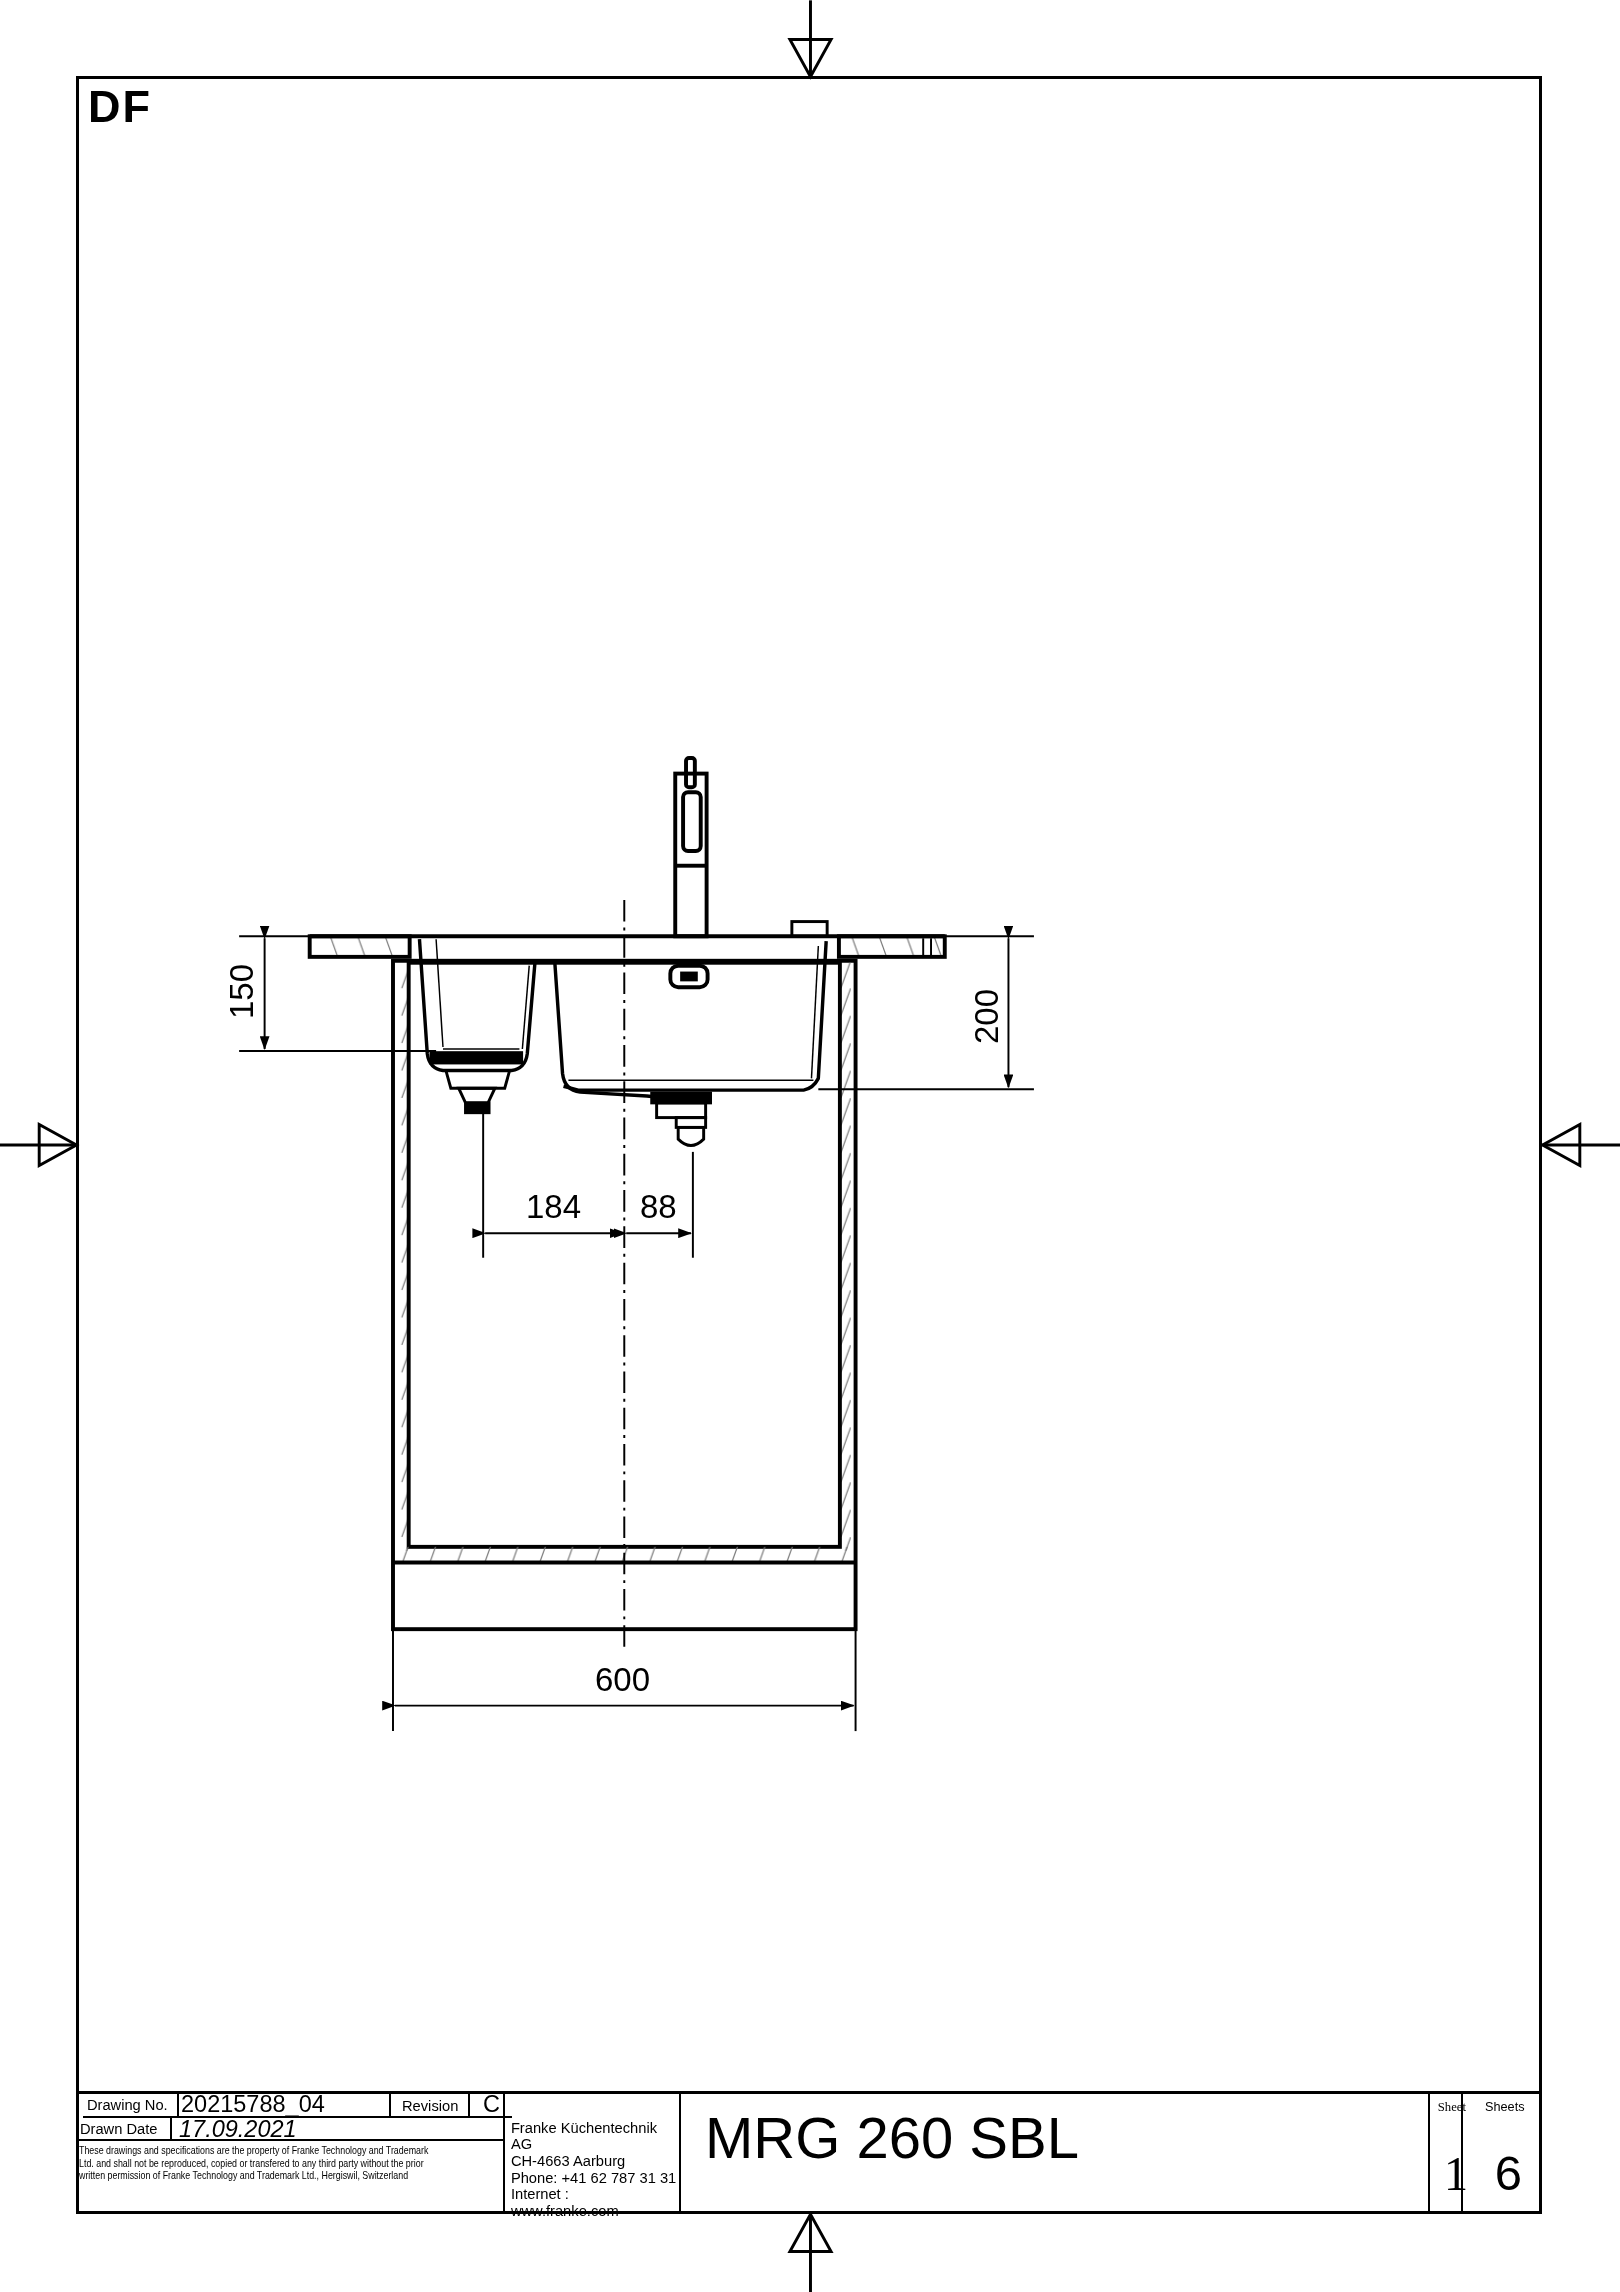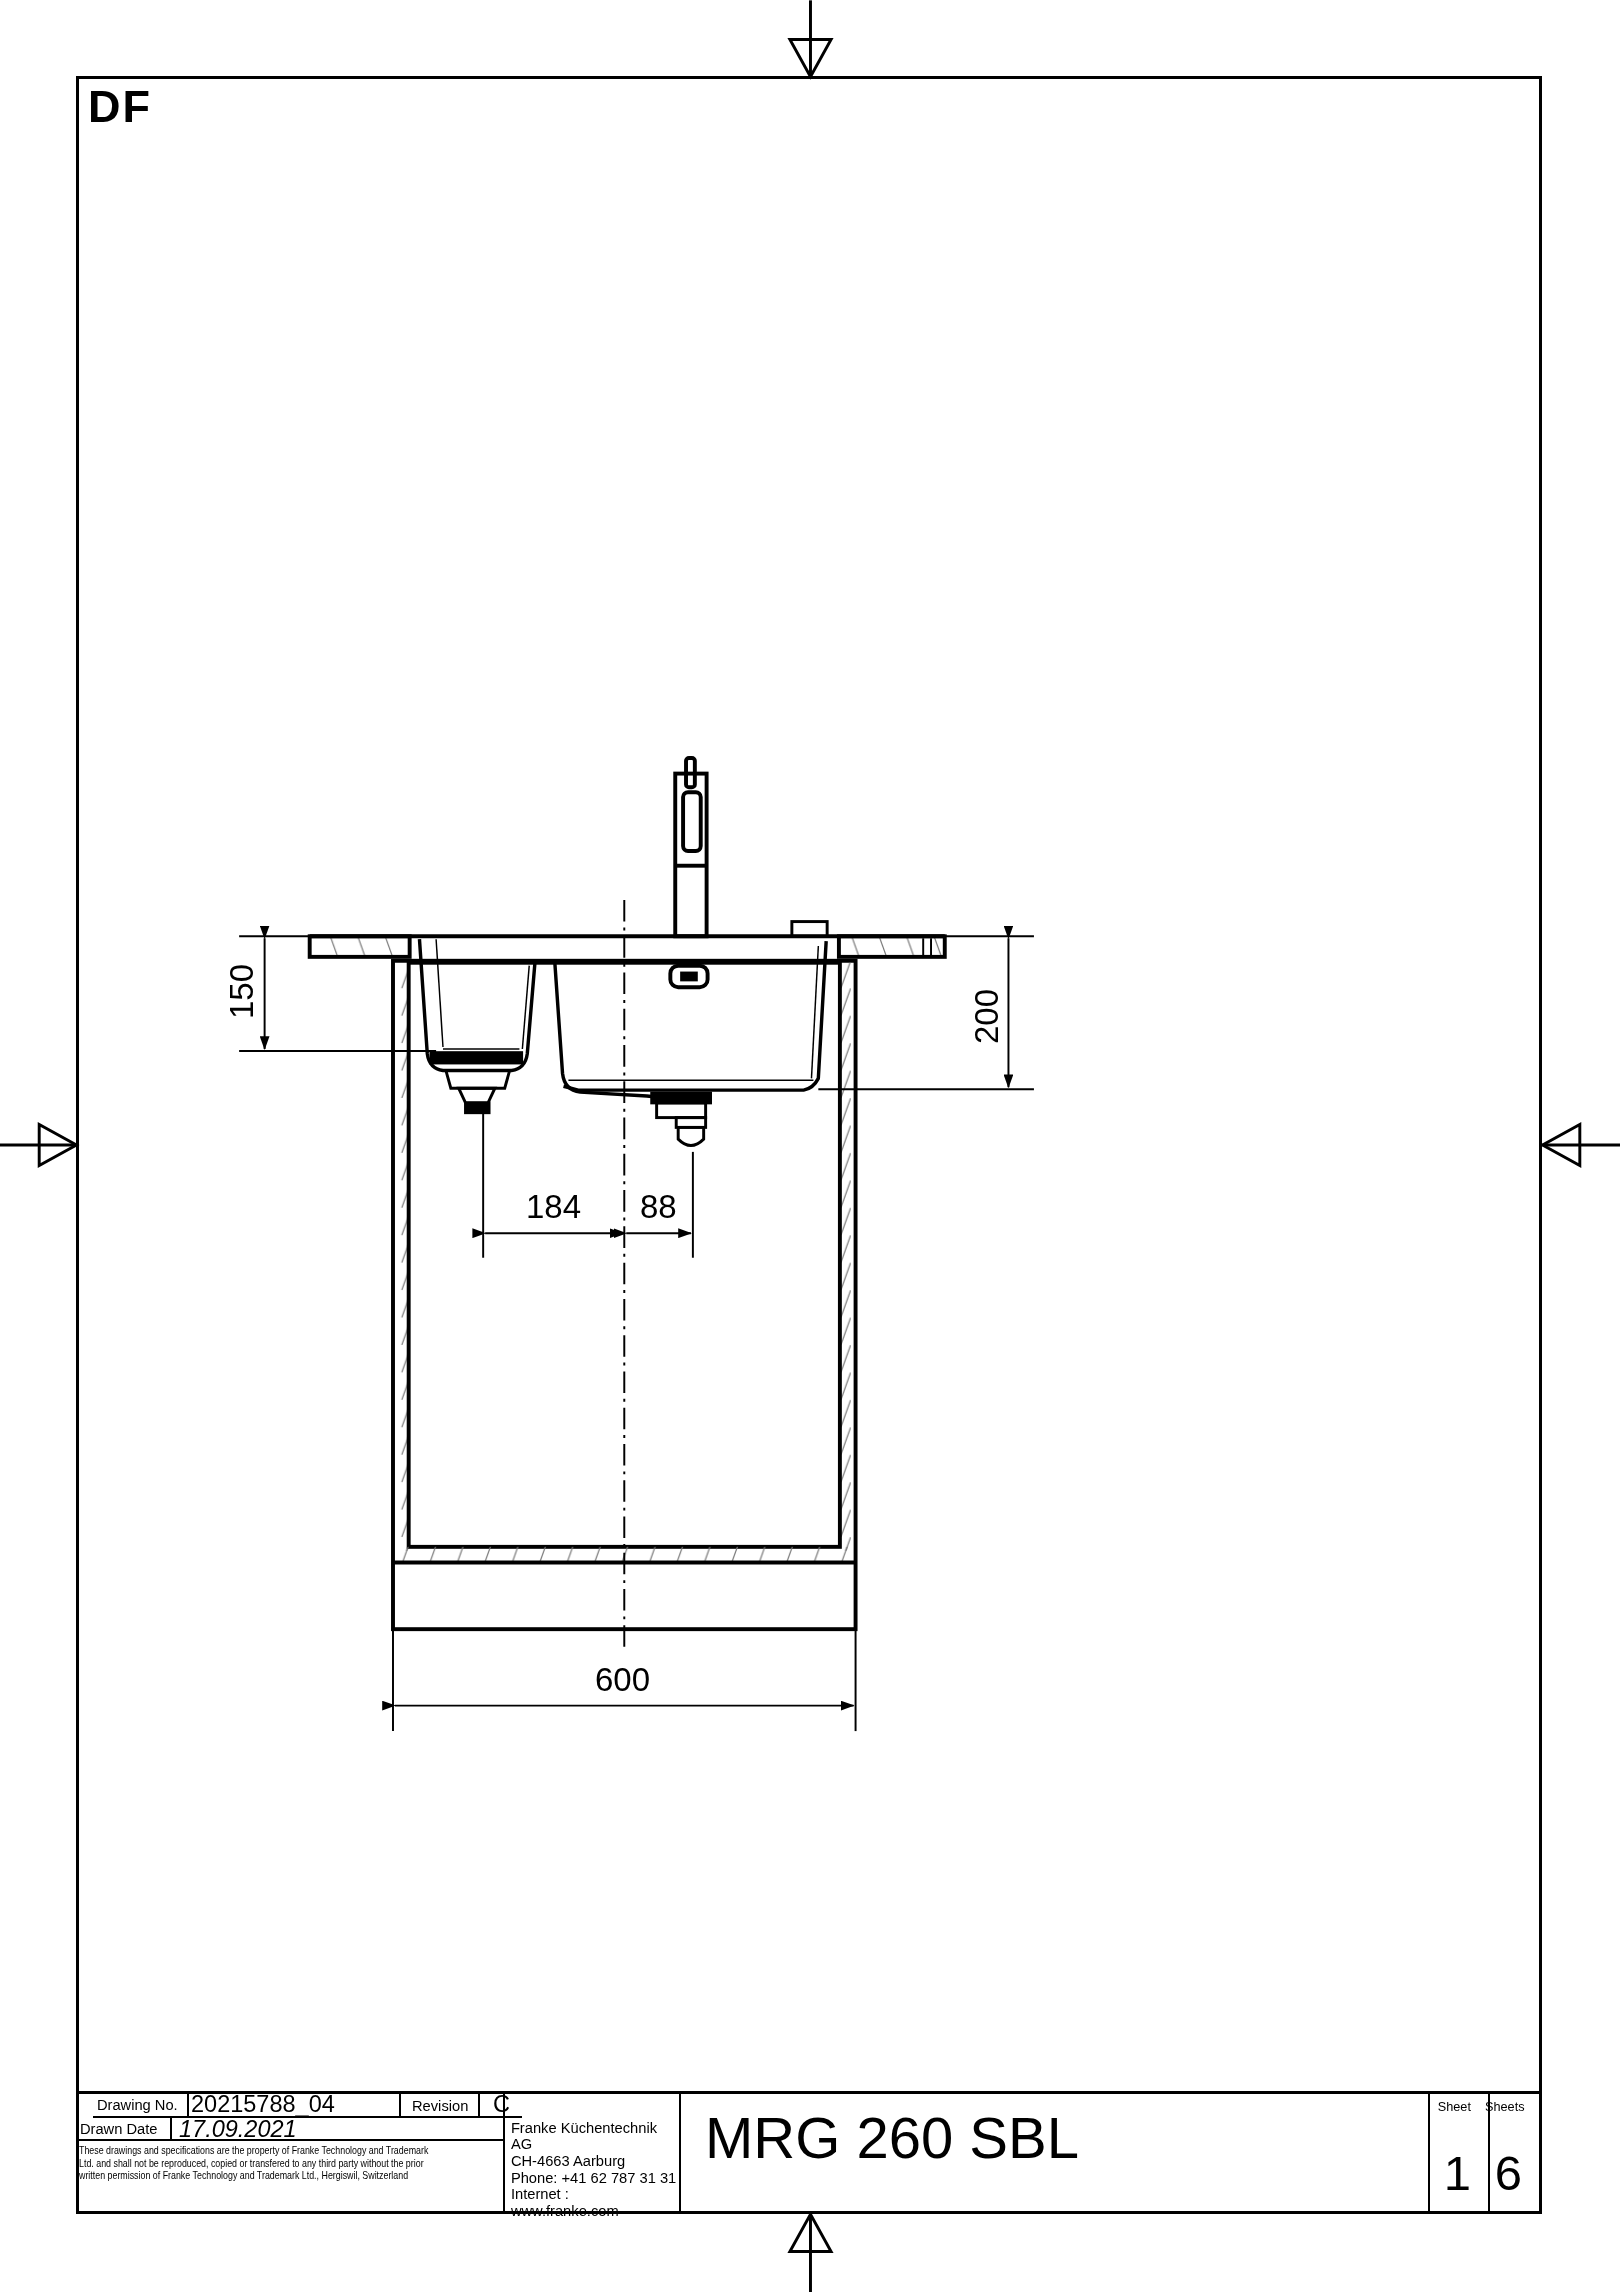--- a/index.html
+++ b/index.html
@@ -148,21 +148,21 @@
 
   <div class="abs dim-text" style="left:223px;top:980px;transform:rotate(-90deg);transform-origin:left top;top:1019px;">150</div>
   <div class="abs dim-text" style="left:968px;top:1044px;transform:rotate(-90deg);transform-origin:left top;">200</div>
   <div class="abs dim-text" style="left:526px;top:1188px;">184</div>
   <div class="abs dim-text" style="left:640px;top:1188px;">88</div>
   <div class="abs dim-text" style="left:595px;top:1661px;">600</div>
 
   <div class="tb">
 
     <div class="cell" style="left:0;top:0;width:429px;height:120px;border-right:2.9px solid #000;">
-      <div class="cell" style="left:17px;top:0;width:429px;height:23.5px;border-bottom:2px solid #000;">
+      <div class="cell" style="left:7px;top:0;width:429px;height:23.5px;border-bottom:2px solid #000;">
         <div class="cell lbl-sm" style="left:3.9px;top:2.9px;">Drawing No.</div>
         <div class="cell" style="left:94px;top:0;height:23.5px;border-left:2px solid #000;"></div>
         <div class="cell val-md" style="left:98px;top:-2.9px;">20215788_04</div>
         <div class="cell" style="left:306px;top:0;height:23.5px;border-left:2px solid #000;"></div>
         <div class="cell lbl-sm" style="left:319px;top:3.9px;">Revision</div>
         <div class="cell" style="left:385px;top:0;height:23.5px;border-left:2px solid #000;"></div>
         <div class="cell val-md" style="left:400px;top:-2.9px;">C</div>
       </div>
       <div class="cell" style="left:0;top:23.5px;width:429px;height:23.5px;border-bottom:2px solid #000;">
         <div class="cell lbl-sm" style="left:3.9px;top:3.9px;">Drawn Date</div>
@@ -178,21 +178,21 @@
 
     <div class="cell addr" style="left:429px;top:0;width:176px;height:120px;border-right:2.9px solid #000;padding:25.5px 0 0 5.9px;">
       <div>Franke Küchentechnik AG</div>
       <div>CH-4663 Aarburg</div>
       <div>Phone:  +41 62 787 31 31</div>
       <div>Internet :  www.franke.com</div>
     </div>
 
     <div class="cell title-big" style="left:629px;top:9.8px;">MRG 260 SBL</div>
 
-    <div class="cell" style="left:1352px;top:0;width:62px;height:120px;border-left:2px solid #000;border-right:2px solid #000;">
+    <div class="cell" style="left:1352px;top:0;width:35px;height:120px;border-left:2px solid #000;border-right:2px solid #000;font-family:Liberation Serif, serif;">
       <div class="cell" style="left:7.8px;top:5.9px;font-size:12.7px;">Sheet</div>
       <div class="cell sheetnum" style="left:13.7px;top:51px;">1</div>
     </div>
     <div class="cell" style="left:1408px;top:0;width:54px;height:120px;">
       <div class="cell" style="left:1px;top:5.9px;font-size:12.7px;">Sheets</div>
       <div class="cell sheetnum" style="left:10.8px;top:51px;">6</div>
     </div>
   </div>
 </div>
 

